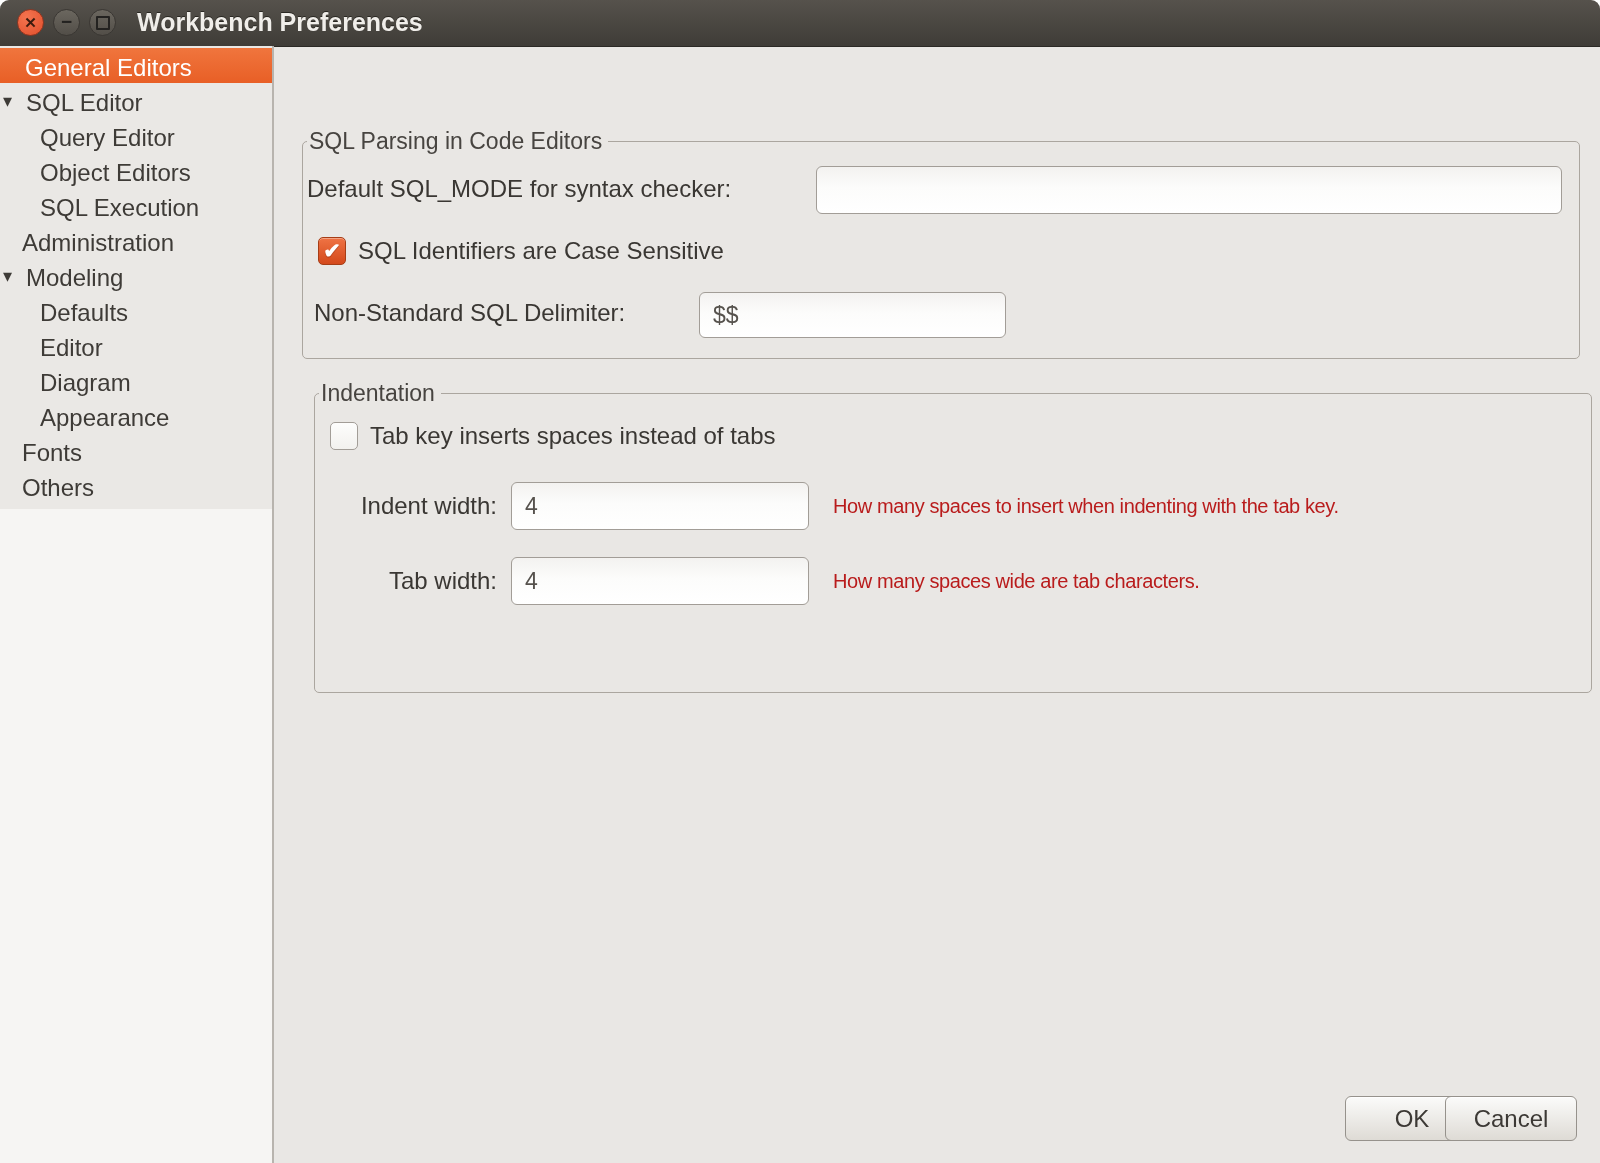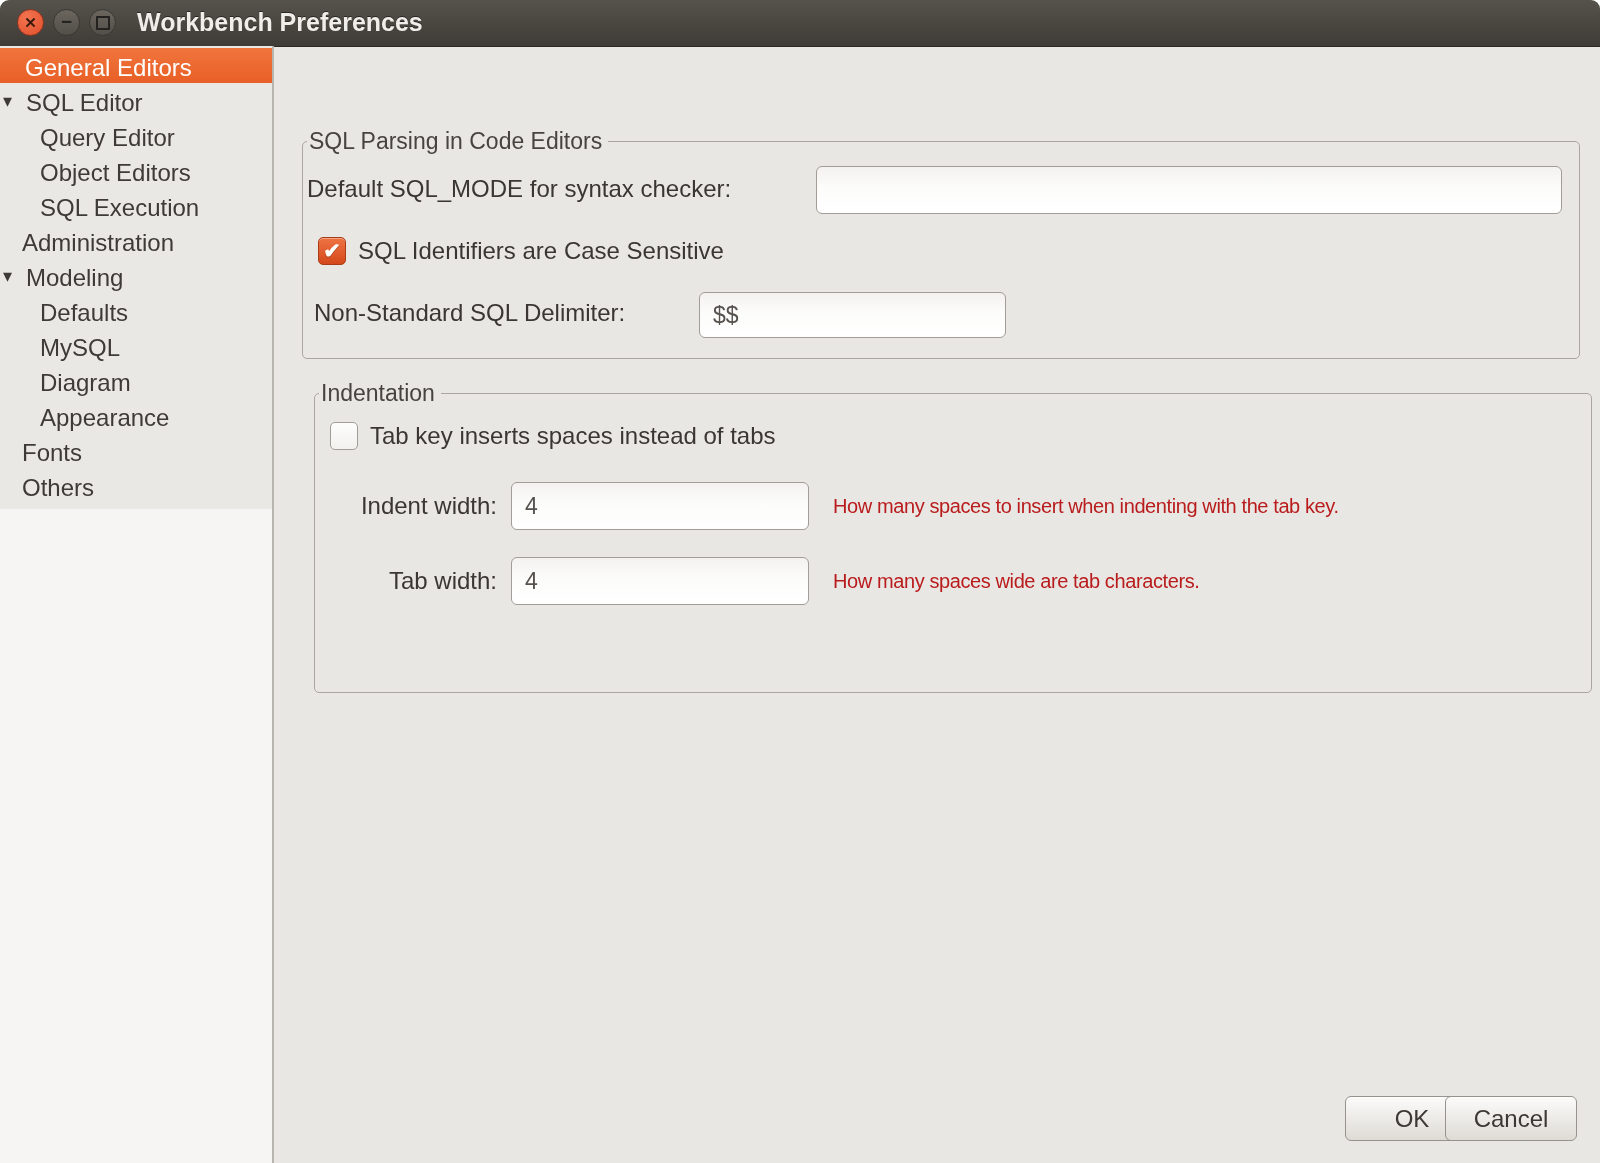--- a/index.html
+++ b/index.html
@@ -121,21 +121,21 @@
         <span>Administration</span>
       </div>
       <div class="item haschild">
         <span class="expander">▾</span>
         <span>Modeling</span>
       </div>
       <div class="item lvl1">
         <span>Defaults</span>
       </div>
       <div class="item lvl1">
-        <span>MySQL</span>
+        <span>Editor</span>
       </div>
       <div class="item lvl1">
         <span>Diagram</span>
       </div>
       <div class="item lvl1">
         <span>Appearance</span>
       </div>
       <div class="item lvl0">
         <span>Fonts</span>
       </div>

